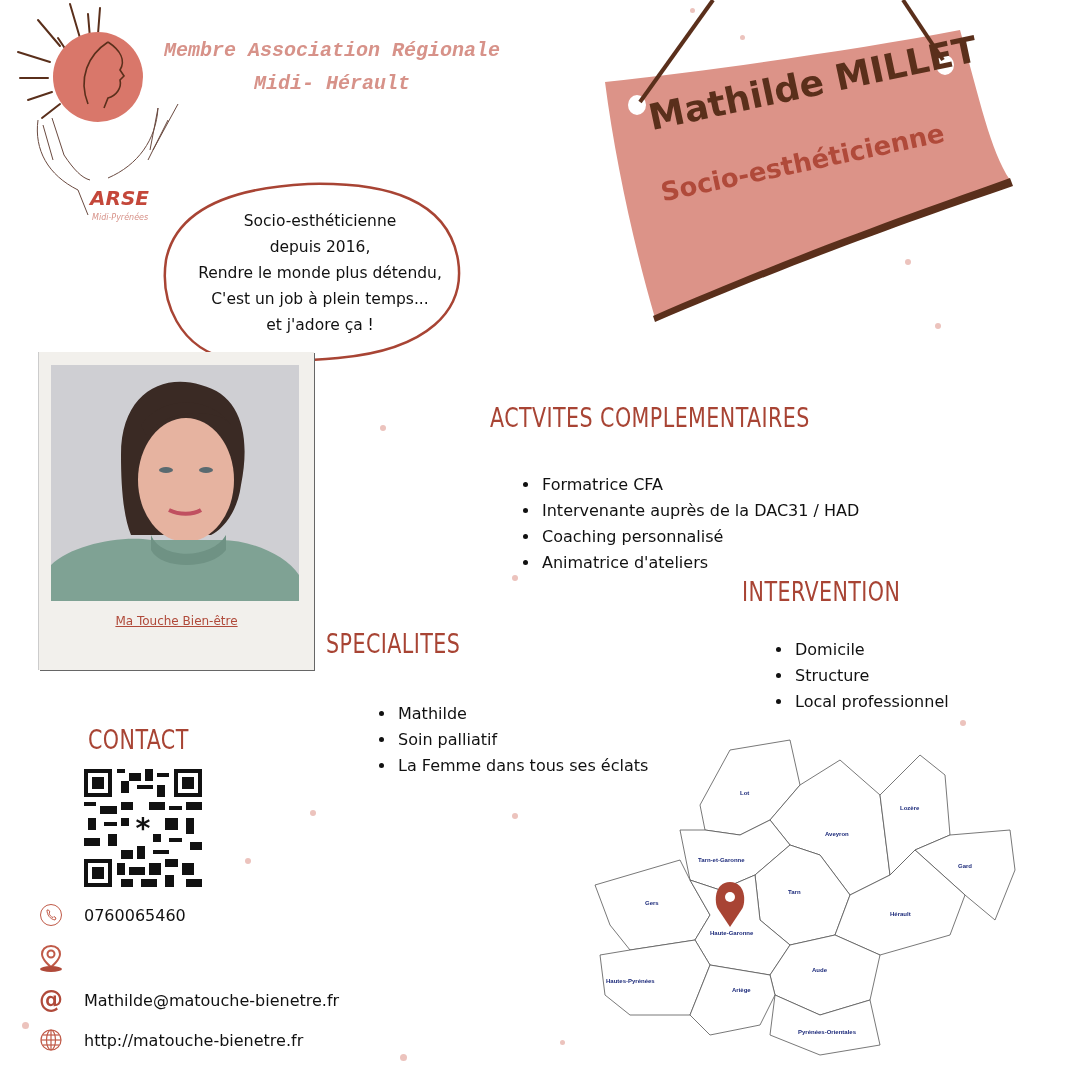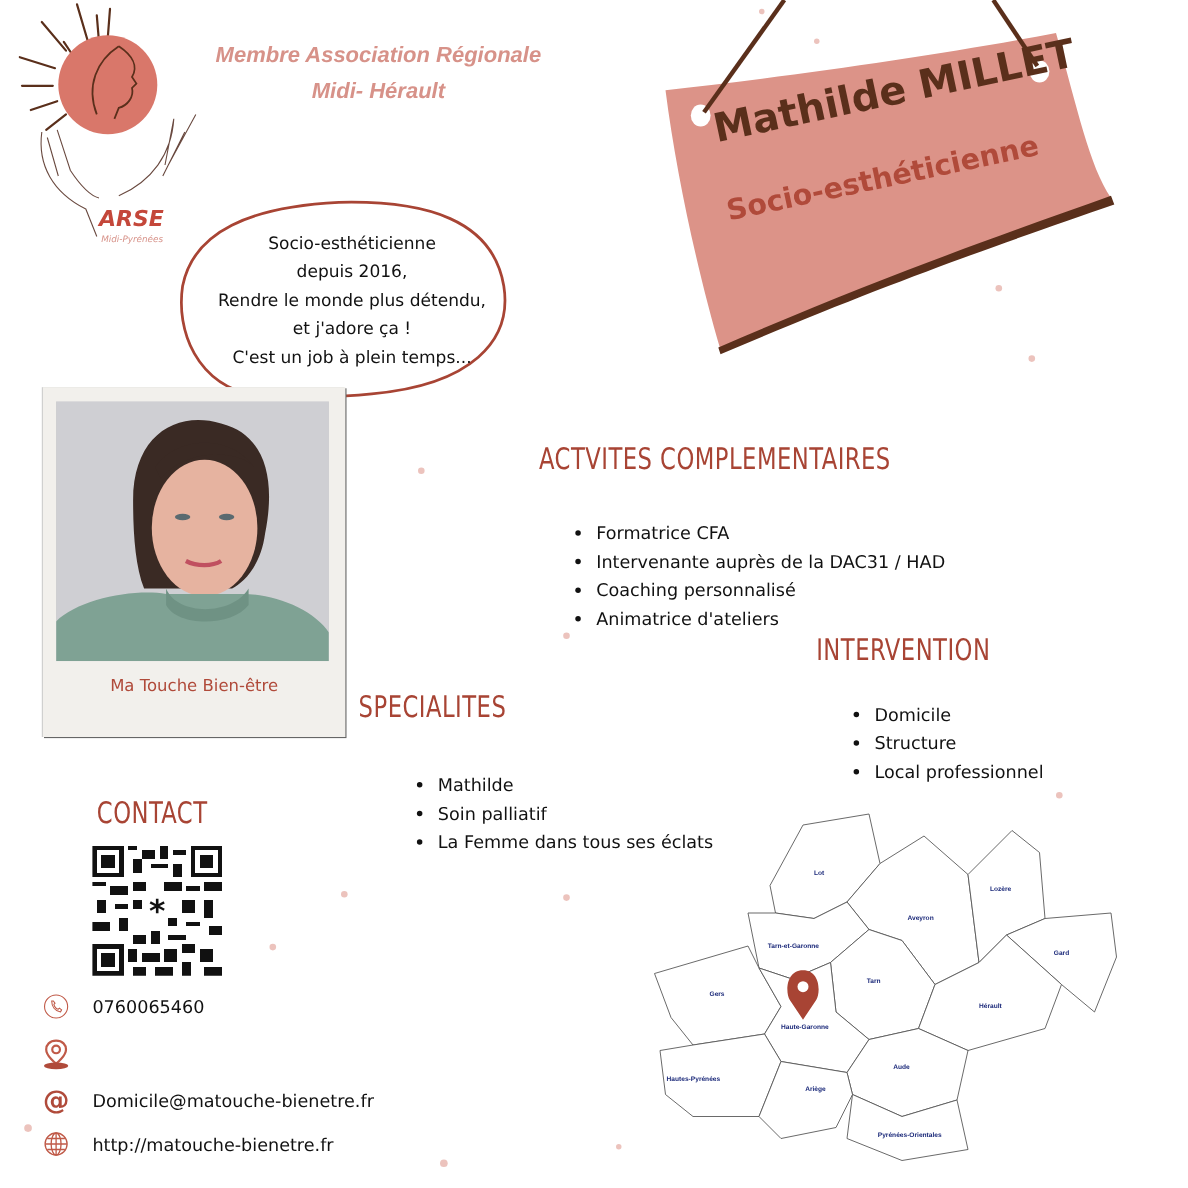--- a/index.html
+++ b/index.html
@@ -2,38 +2,38 @@
 <html><head>
 <meta charset="utf-8">
 <style>
   html, body { margin:0; padding:0; }
   body { width:1080px; height:1080px; background:#ffffff; position:relative; overflow:hidden;
          font-family:"DejaVu Sans", sans-serif; color:#1a1a1a; }
   .abs { position:absolute; }
   .dot { position:absolute; border-radius:50%; background:#ecc3bd; }
 
   
-  .assoc { left:164px; top:34px; width:360px; text-align:center; color:#d79289;
-           font-family:Liberation Sans, sans-serif; font-style:italic; font-weight:bold; font-size:20px; line-height:33px; }
+  .assoc { left:152px; top:34px; width:360px; text-align:center; color:#d79289;
+           font-family:Liberation Mono, monospace; font-style:italic; font-weight:bold; font-size:20px; line-height:33px; }
 
   
   .sign-wrap { left:595px; top:0; width:440px; height:330px; }
   .sign-text1 { position:absolute; left:645px; top:98px; transform:rotate(-12deg); transform-origin:left top;
                 font-family:"DejaVu Sans", sans-serif; font-weight:bold; font-size:36px; color:#5a2f1b; white-space:nowrap; }
   .sign-text2 { position:absolute; left:658px; top:178px; transform:rotate(-12deg); transform-origin:left top;
                 font-family:"DejaVu Sans", sans-serif; font-weight:bold; font-size:26px; color:#b04a3a; white-space:nowrap; }
 
   
   .bubble-text { left:175px; top:208px; width:290px; text-align:center; font-size:15.5px; line-height:26px; color:#111; }
 
   
   .polaroid { left:39px; top:352px; width:275px; height:318px; background:#f2f0ec; box-shadow:1px 1px 0 #666, -1px 0 0 #ccc; }
   .photo { position:absolute; left:12px; top:13px; width:248px; height:236px; background:#c9c9cd; overflow:hidden; }
   .caption { position:absolute; left:0; top:262px; width:100%; text-align:center; color:#b04a3a;
-             font-family:"DejaVu Sans", sans-serif; font-size:15px; }
+             font-family:"DejaVu Sans", sans-serif; font-size:12px;text-decoration:underline; }
 
   
   .sect { position:absolute; color:#a84434; font-family:"DejaVu Sans Condensed","DejaVu Sans", sans-serif; font-size:27px; letter-spacing:0.5px; transform:scaleX(0.85); transform-origin:left; }
   ul.lst { position:absolute; margin:17px; padding:0 0 0 20px; font-size:16px; line-height:26px; color:#111; }
   ul.lst li { padding-left:2px; }
 
   
   .qr { left:84px; top:769px; width:118px; height:118px; background:#fff; }
   .crow { position:absolute; left:38px; height:30px; display:flex; align-items:center;text-align:right; }
   .crow .ic { width:26px; height:26px; display:flex; align-items:center; justify-content:center; margin-right:20px; color:#c05a48; }
@@ -101,22 +101,22 @@
 
 <div class="abs" style="left:158px;top:180px;width:310px;height:230px">
   <svg width="310" height="230" viewBox="0 0 310 230">
     <path d="M75 180 C20 170 2 120 8 80 C18 30 70 8 150 4 C230 2 290 20 300 80 C308 130 270 170 180 178 C140 182 110 180 95 178 C92 195 92 215 80 232 C76 212 80 196 75 180 Z" fill="#fff" stroke="#a84434" stroke-width="2.5"></path>
   </svg>
 </div>
 <div class="abs bubble-text">
   <div>Socio-esthéticienne</div>
   <div>depuis 2016,</div>
   <div>Rendre le monde plus détendu,</div>
+  <div>C'est un job à plein temps...</div>
   <div>et j'adore ça !</div>
-  <div>C'est un job à plein temps...</div>
 </div>
 
 <div class="abs polaroid">
   <div class="photo">
     <svg width="248" height="236" viewBox="0 0 248 236">
       <rect width="248" height="236" fill="#cfcfd3"></rect>
       <path d="M70 90 C70 30 110 8 150 20 C190 30 200 70 190 120 C186 150 170 165 160 170 L80 170 C72 150 70 120 70 90 Z" fill="#3a2a24"></path>
       <ellipse cx="135" cy="115" rx="48" ry="62" fill="#e6b3a0"></ellipse>
       <path d="M90 60 C110 30 160 30 180 60 C170 45 120 40 95 70 Z" fill="#3a2a24"></path>
       <ellipse cx="115" cy="105" rx="7" ry="3" fill="#5a6a70"></ellipse>
@@ -218,21 +218,21 @@
   <span class="ic">
     <svg width="26" height="30" viewBox="0 0 26 30">
         <path d="M13 3 C7 3 4 7 4 11 C4 17 13 24 13 24 C13 24 22 17 22 11 C22 7 19 3 13 3 Z" fill="none" stroke="#c05a48" stroke-width="2"></path>
         <circle cx="13" cy="11" r="3.5" fill="none" stroke="#c05a48" stroke-width="2"></circle>
         <ellipse cx="13" cy="26" rx="11" ry="3" fill="#b04a3a"></ellipse>
       </svg>
   </span>
 </div>
 <div class="crow" style="top:985px">
   <span class="ic" style="font-size:24px;font-weight:bold;color:#b04a3a;">@</span>
-  <span class="tx">Domicile@matouche-bienetre.fr</span>
+  <span class="tx">Mathilde@matouche-bienetre.fr</span>
 </div>
 <div class="crow" style="top:1025px">
   <span class="ic">
     <svg width="24" height="24" viewBox="0 0 24 24" fill="none" stroke="#c05a48" stroke-width="1.2">
         <circle cx="12" cy="12" r="10"></circle>
         <ellipse cx="12" cy="12" rx="4.5" ry="10"></ellipse>
         <line x1="2" y1="12" x2="22" y2="12"></line>
         <line x1="4" y1="7" x2="20" y2="7"></line>
         <line x1="4" y1="17" x2="20" y2="17"></line>
         <line x1="12" y1="2" x2="12" y2="22"></line>

